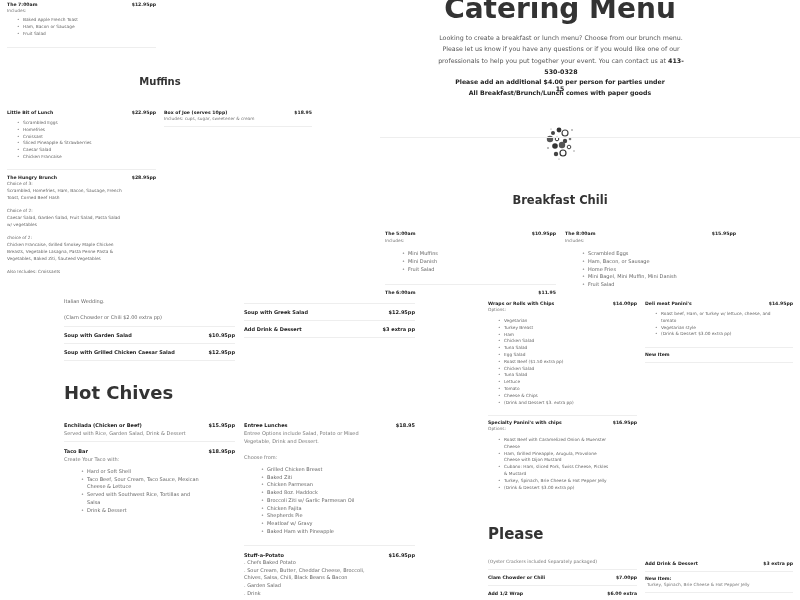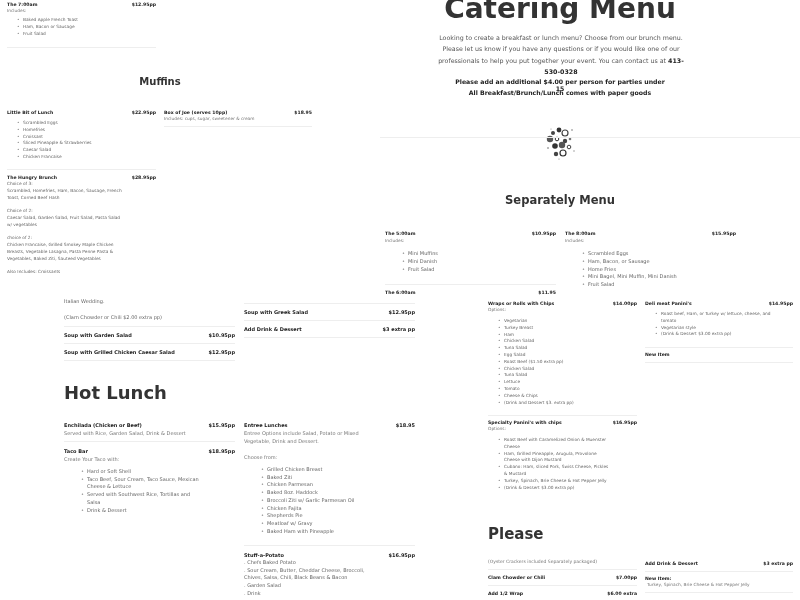--- a/index.html
+++ b/index.html
@@ -87,21 +87,21 @@
   <div>Choice of 2:</div>
   <div>Caesar Salad, Garden Salad, Fruit Salad, Pasta Salad w/ vegetables</div>
   <div style="height:6.8px;"></div>
   <div>choice of 2:</div>
   <div>Chicken Francaise, Grilled Smokey Maple Chicken Breasts, Vegetable Lasagna, Pasta Penne Pasta &amp; Vegetables, Baked Ziti, Sauteed Vegetables</div>
   <div style="height:6.8px;"></div>
   <div>Also Includes: Croissants</div>
 </div>
 
 <div class="divider" style="left:380px;top:137px;width:420px;"></div>
-<div class="abs h-section" style="left:500px;top:193px;width:120px;text-align:center;font-size:11.5px;">Separately Menu</div>
+<div class="abs h-section" style="left:500px;top:193px;width:120px;text-align:center;font-size:11.5px;">Breakfast Chili</div>
 
 <div class="abs item-title" style="left:385px;top:231px;">The 5:00am</div>
 <div class="abs price" style="left:520px;top:231px;width:36px;">$10.95pp</div>
 <div class="abs sub" style="left:385px;top:238px;">Includes:</div>
 <ul class="abs bullets" style="left:402px;top:250px;width:140px;font-size:5px;line-height:7.8px;">
   <li>Mini Muffins</li>
   <li>Mini Danish</li>
   <li>Fruit Salad</li>
 </ul>
 <div class="divider" style="left:385px;top:284px;width:171px;"></div>
@@ -174,21 +174,21 @@
 <div class="abs price" style="left:600px;top:420px;width:37px;">$16.95pp</div>
 <div class="abs sub" style="left:488px;top:426px;">Options:</div>
 <ul class="abs bullets" style="left:498px;top:437px;width:115px;">
   <li>Roast Beef with Caramelized Onion &amp; Muenster Cheese</li>
   <li>Ham, Grilled Pineapple, Arugula, Provolone Cheese with Dijon Mustard</li>
   <li>Cubano: Ham, sliced Pork, Swiss Cheese, Pickles &amp; Mustard</li>
   <li>Turkey, Spinach, Brie Cheese &amp; Hot Pepper Jelly</li>
   <li>(Drink &amp; Dessert $3.00 extra pp)</li>
 </ul>
 
-<div class="abs h-section" style="left:64px;top:382px;font-size:18px;">Hot Lunch</div>
+<div class="abs h-section" style="left:64px;top:382px;font-size:18px;">Hot Chives</div>
 
 <div class="abs item-title" style="left:64px;top:422px;font-size:5px;">Enchilada (Chicken or Beef)</div>
 <div class="abs price" style="left:195px;top:422px;width:40px;font-size:5px;">$15.95pp</div>
 <div class="abs sub" style="left:64px;top:430px;font-size:5px;white-space:nowrap;">Served with Rice, Garden Salad, Drink &amp; Dessert</div>
 <div class="divider" style="left:64px;top:441px;width:171px;"></div>
 
 <div class="abs item-title" style="left:64px;top:448px;font-size:5px;">Taco Bar</div>
 <div class="abs price" style="left:195px;top:448px;width:40px;font-size:5px;">$18.95pp</div>
 <div class="abs sub" style="left:64px;top:456px;font-size:5px;">Create Your Taco with:</div>
 <ul class="abs bullets" style="left:81px;top:468px;width:122px;font-size:5px;line-height:7.7px;">

